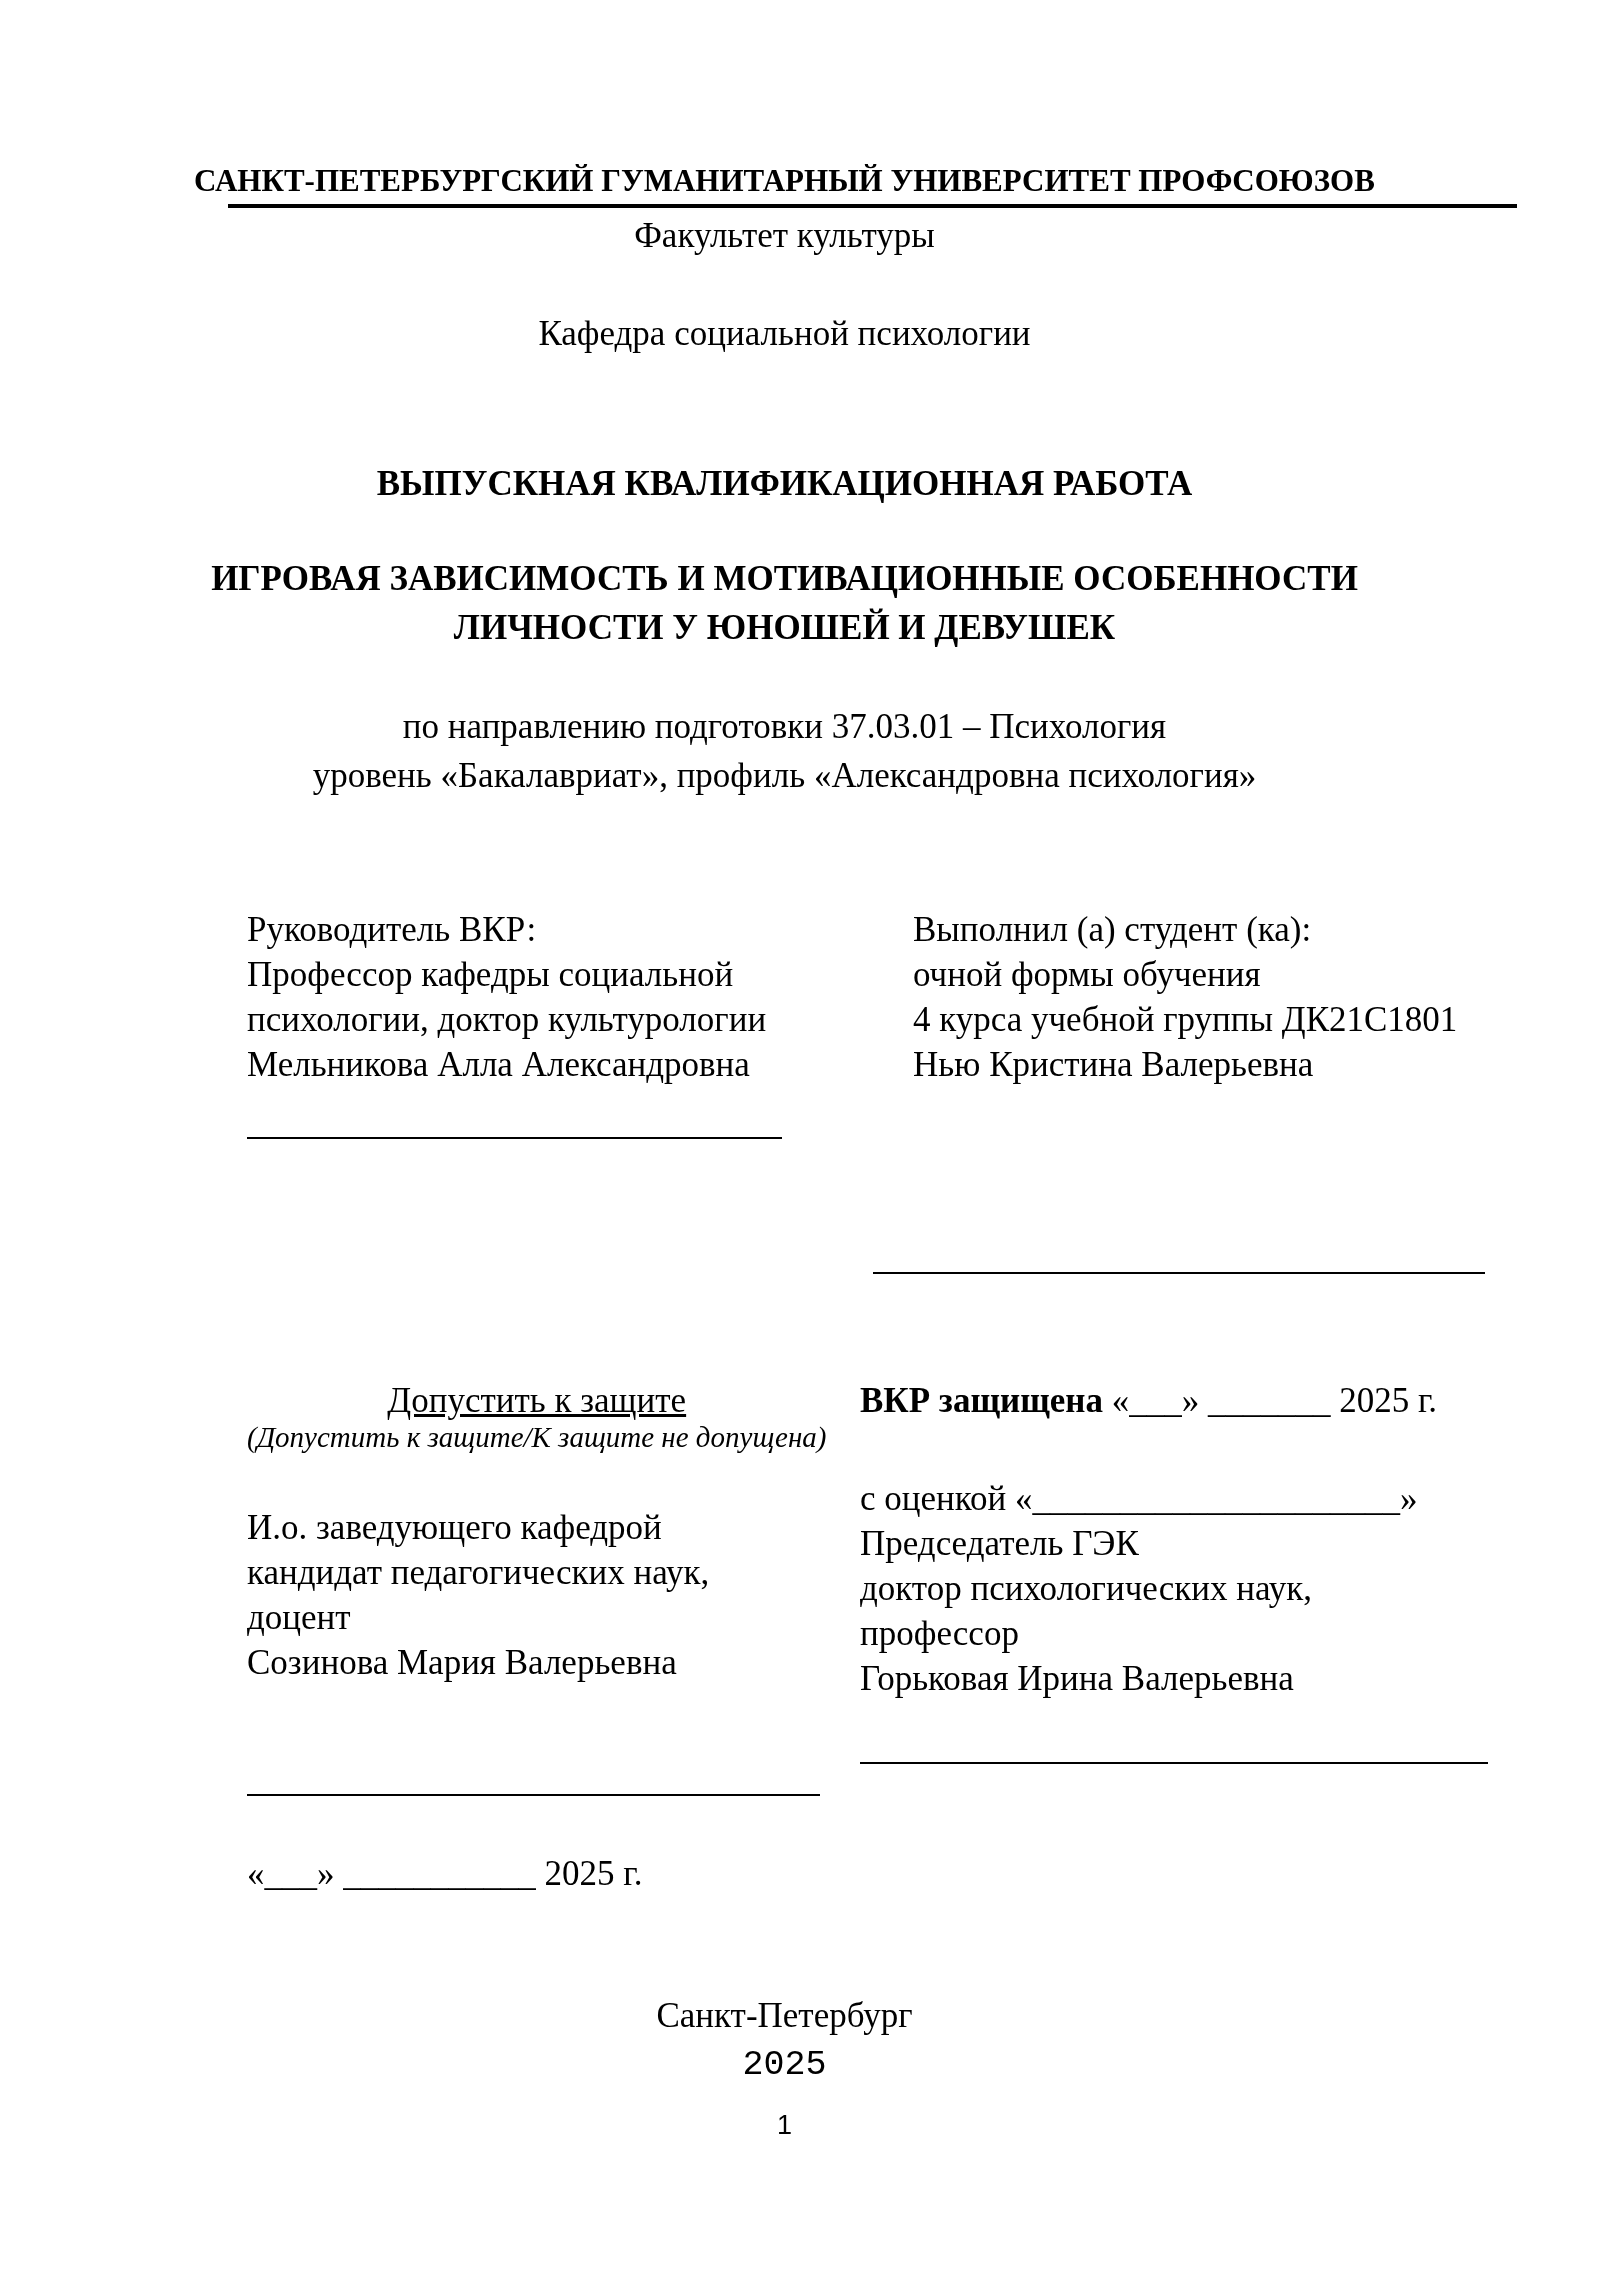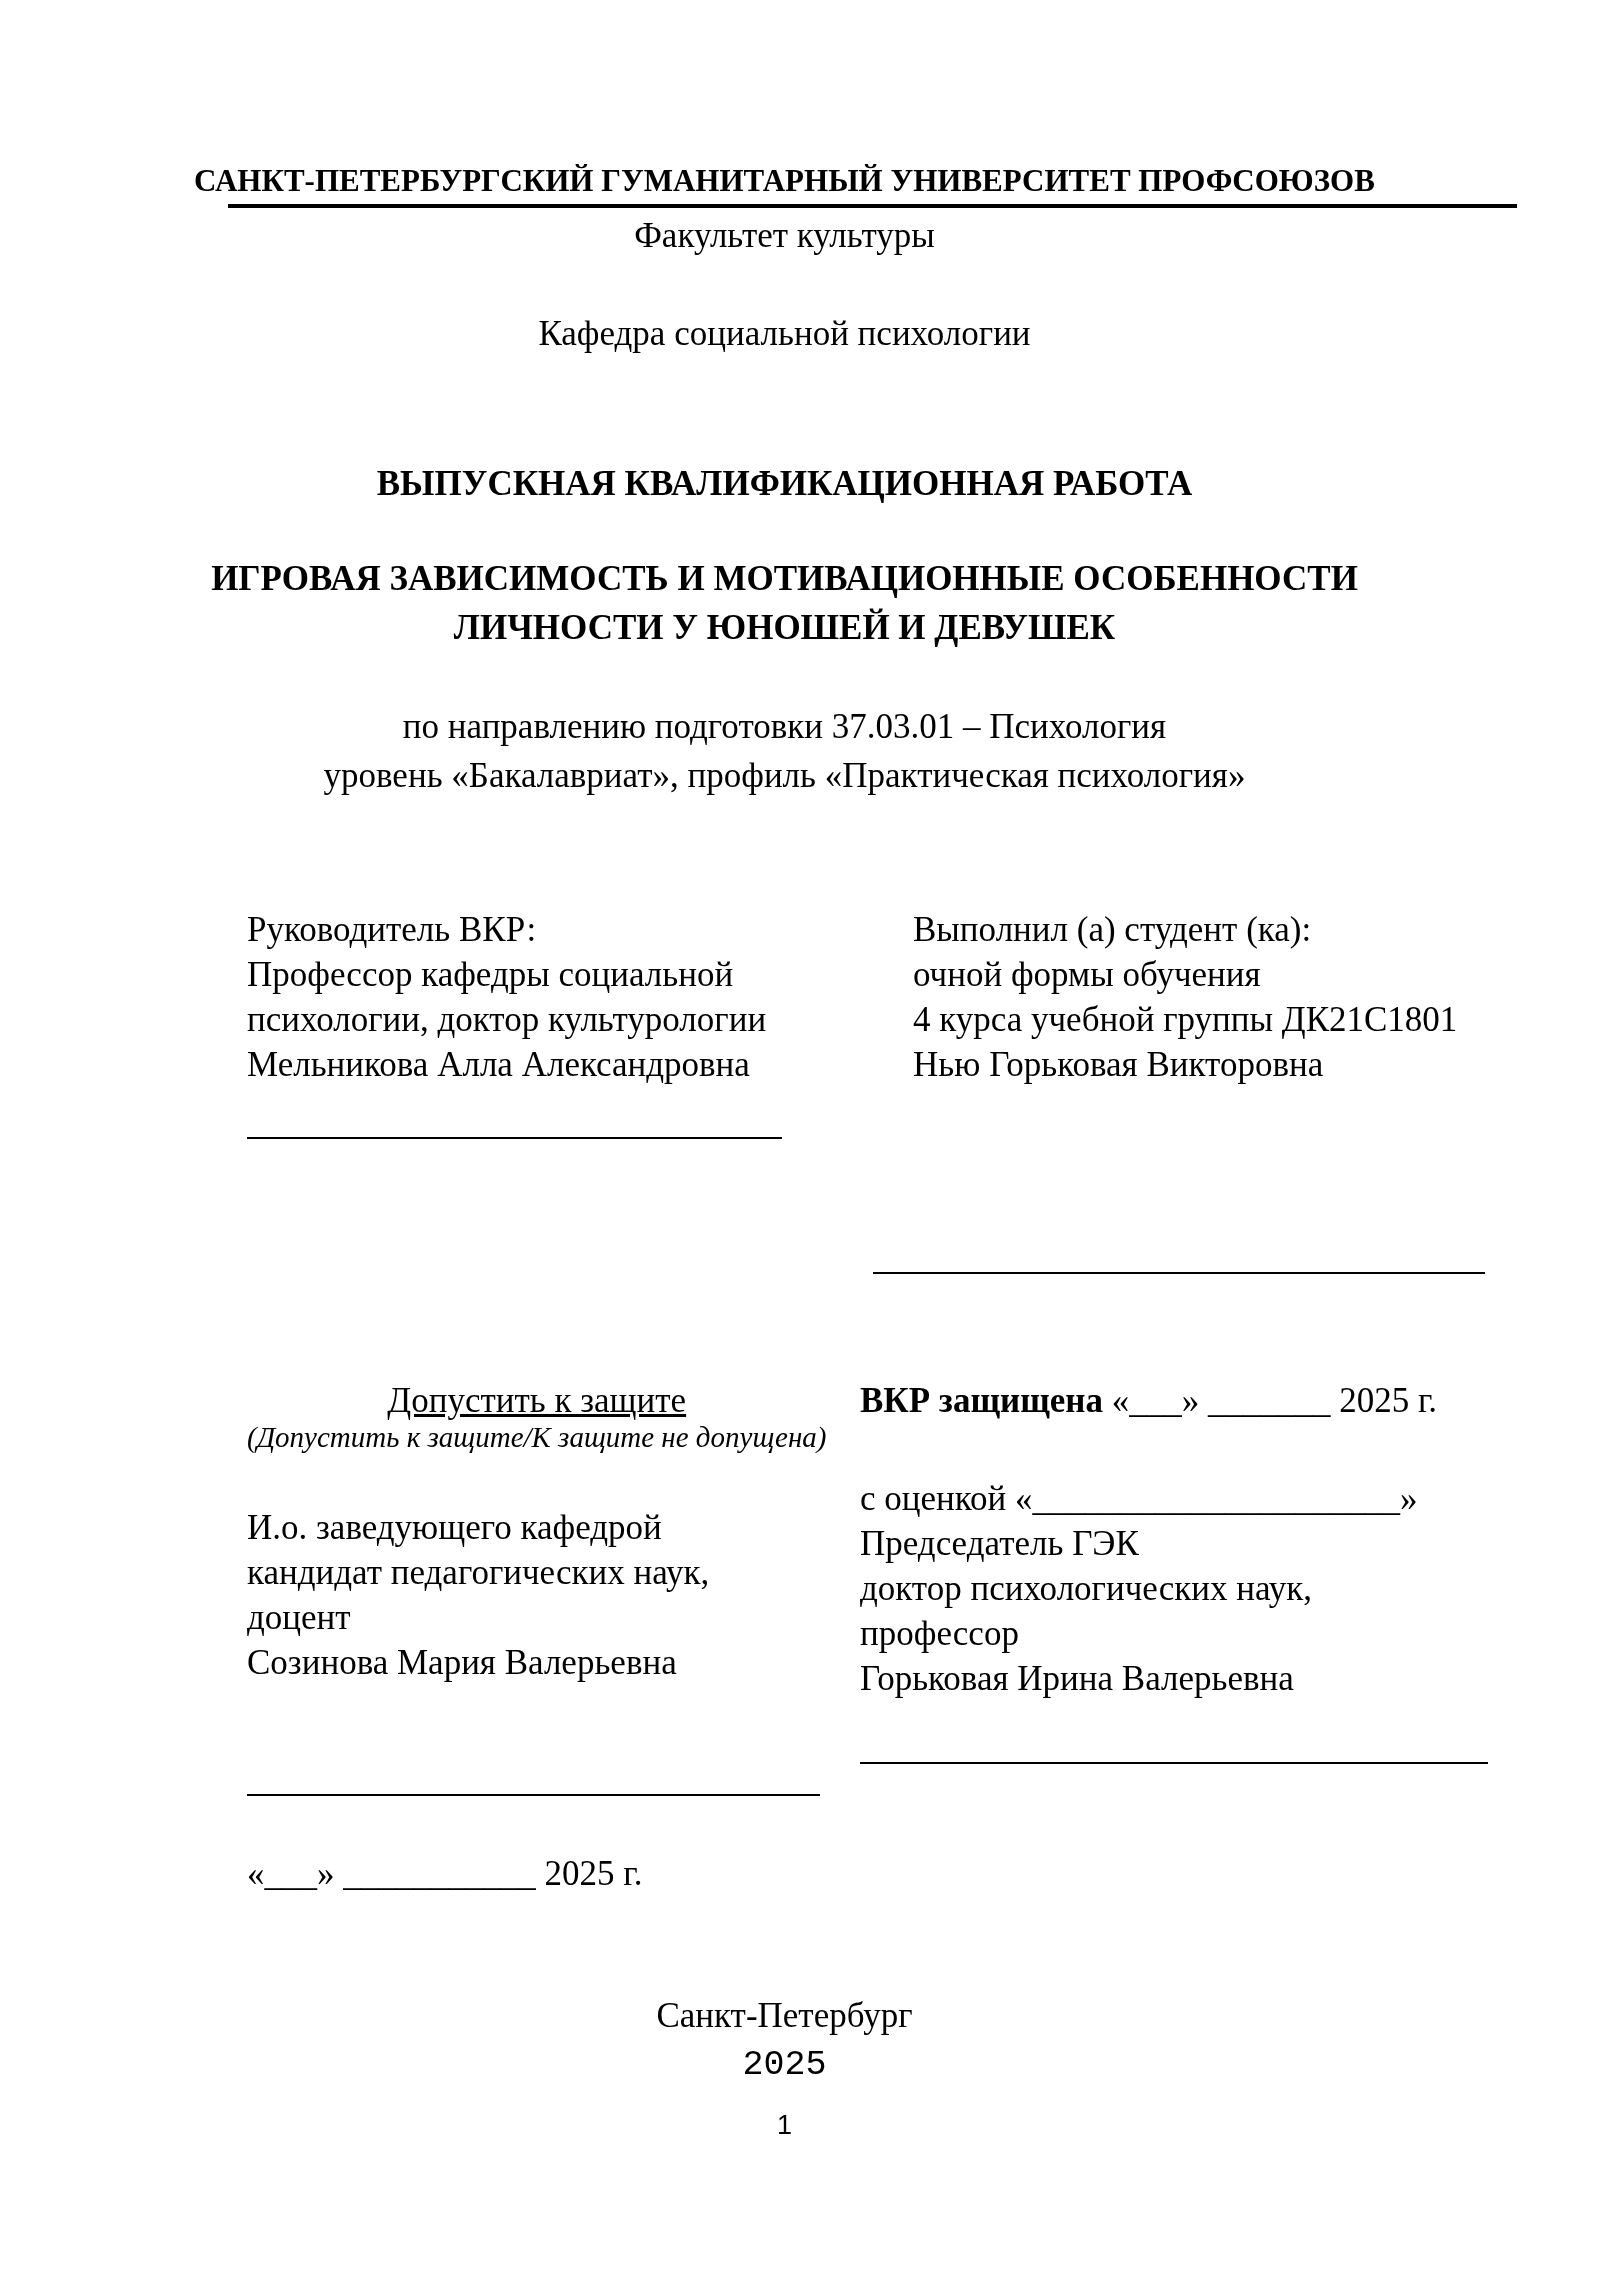--- a/index.html
+++ b/index.html
@@ -23,35 +23,35 @@
 
 <div class="abs center uni">САНКТ-ПЕТЕРБУРГСКИЙ ГУМАНИТАРНЫЙ УНИВЕРСИТЕТ ПРОФСОЮЗОВ</div>
 <div class="rule"></div>
 <div class="abs center t42" style="top:214px;">Факультет культуры</div>
 <div class="abs center t42" style="top:312px;">Кафедра социальной психологии</div>
 
 <div class="abs center t42 bold" style="top:462px;">ВЫПУСКНАЯ КВАЛИФИКАЦИОННАЯ РАБОТА</div>
 <div class="abs center t42 bold" style="top:557px;">ИГРОВАЯ ЗАВИСИМОСТЬ И МОТИВАЦИОННЫЕ ОСОБЕННОСТИ</div>
 <div class="abs center t42 bold" style="top:606px;">ЛИЧНОСТИ У ЮНОШЕЙ И ДЕВУШЕК</div>
 <div class="abs center t42" style="top:705px;">по направлению подготовки 37.03.01 – Психология</div>
-<div class="abs center t42" style="top:754px;">уровень «Бакалавриат», профиль «Практическая психология»</div>
+<div class="abs center t42" style="top:754px;">уровень «Бакалавриат», профиль «Александровна психология»</div>
 
 <div class="col" style="left:247px; top:907px;">
   <div>Руководитель ВКР:</div>
   <div>Профессор кафедры социальной</div>
   <div>психологии, доктор культурологии</div>
   <div>Мельникова Алла Александровна</div>
 </div>
 <div class="sigline" style="left:247px; top:1137px; width:535px;"></div>
 
 <div class="col" style="left:873px; top:907px;margin-left:40px;">
   <div>Выполнил (а) студент (ка):</div>
   <div>очной формы обучения</div>
   <div>4 курса учебной группы ДК21С1801</div>
-  <div>Нью Горьковая Викторовна</div>
+  <div>Нью Кристина Валерьевна</div>
 </div>
 <div class="sigline" style="left:873px; top:1272px; width:612px;"></div>
 
 <div class="col" style="left:247px; top:1378px;">
   <div class="uline">Допустить к защите</div>
   <div class="note">(Допустить к защите/К защите не допущена)</div>
 </div>
 <div class="col" style="left:247px; top:1505px;">
   <div>И.о. заведующего кафедрой</div>
   <div>кандидат педагогических наук,</div>

